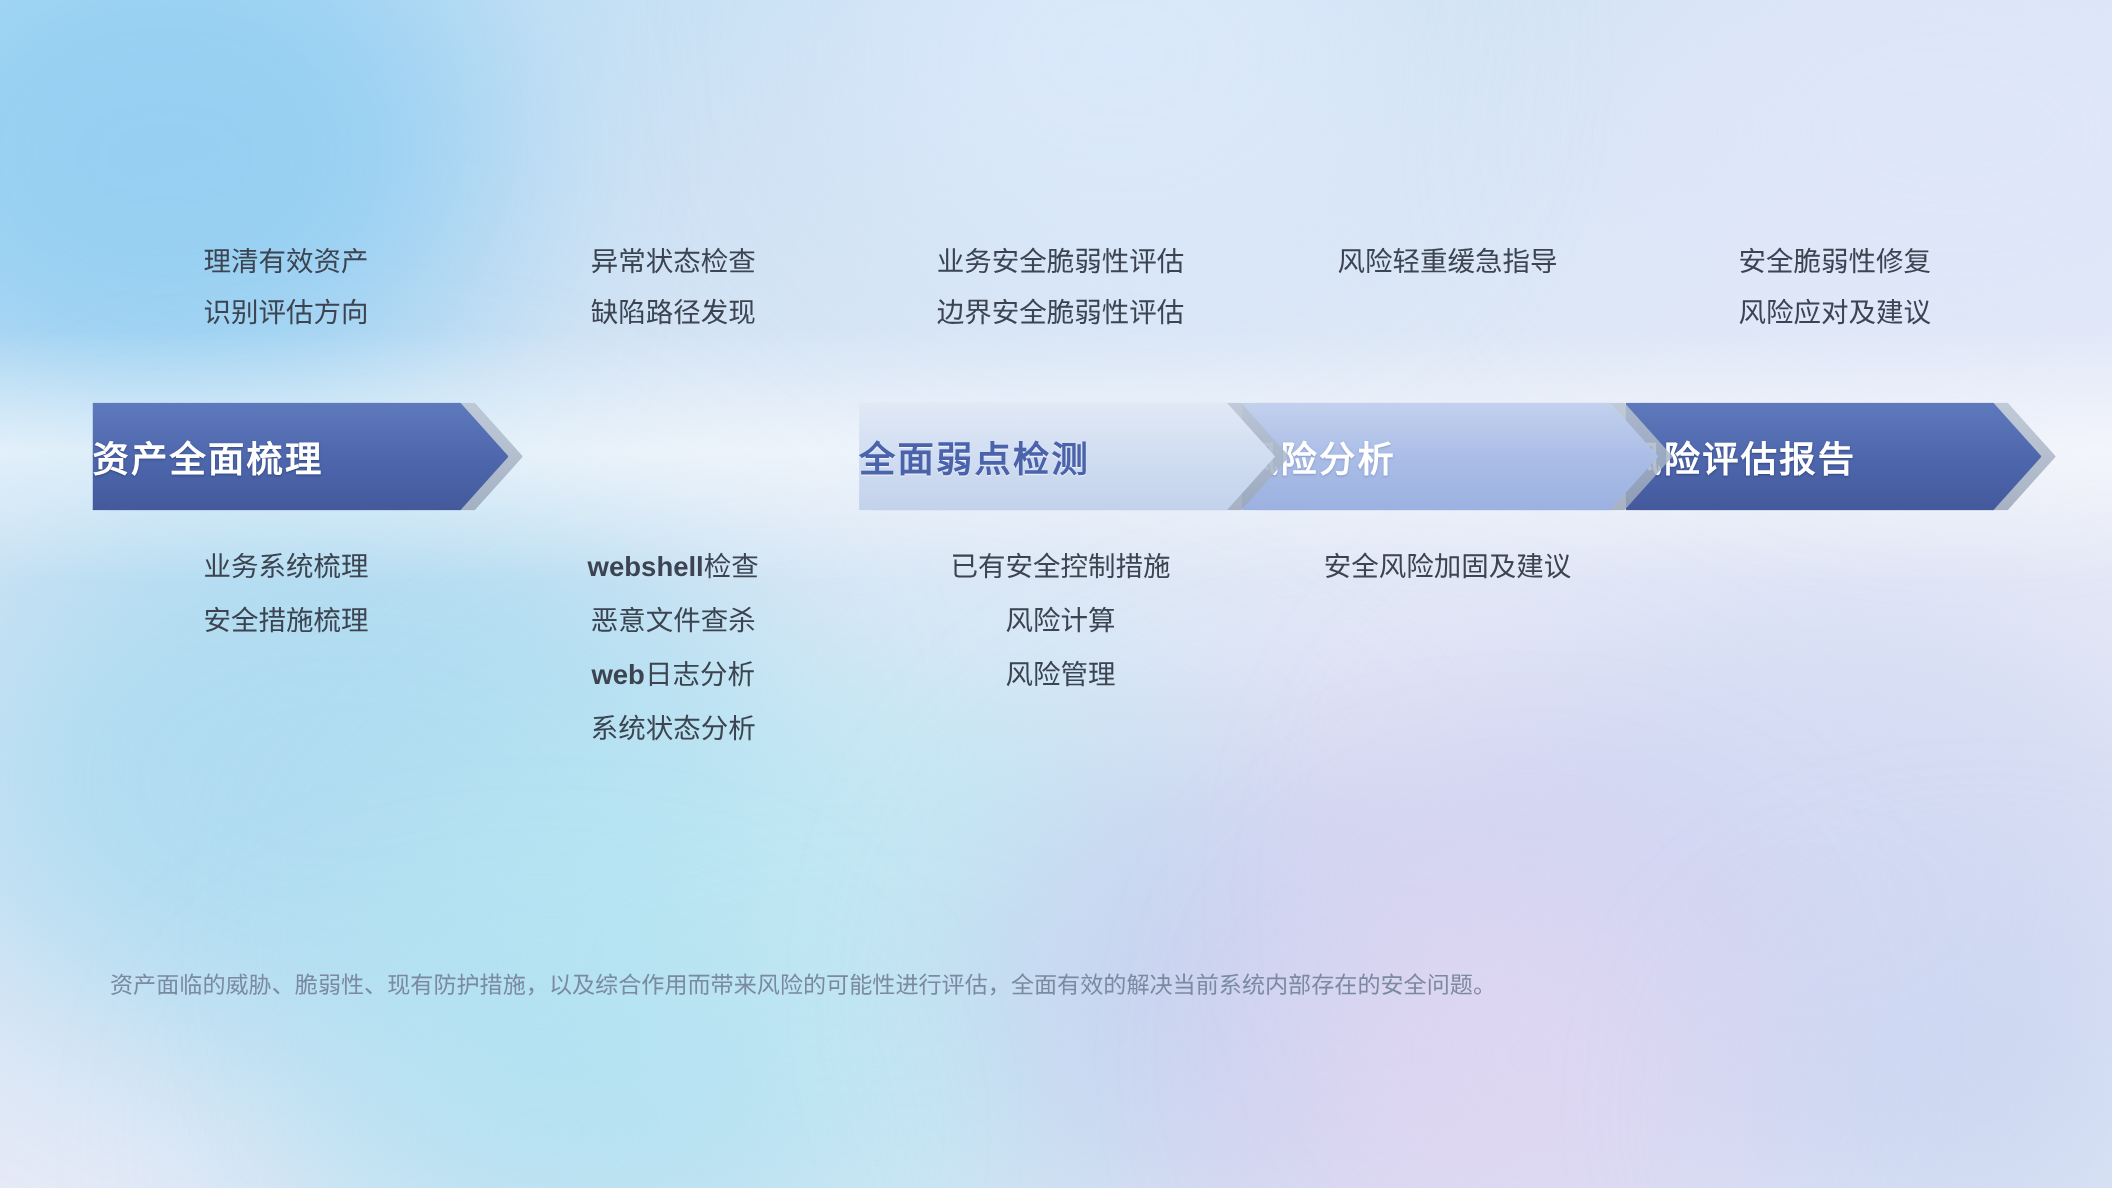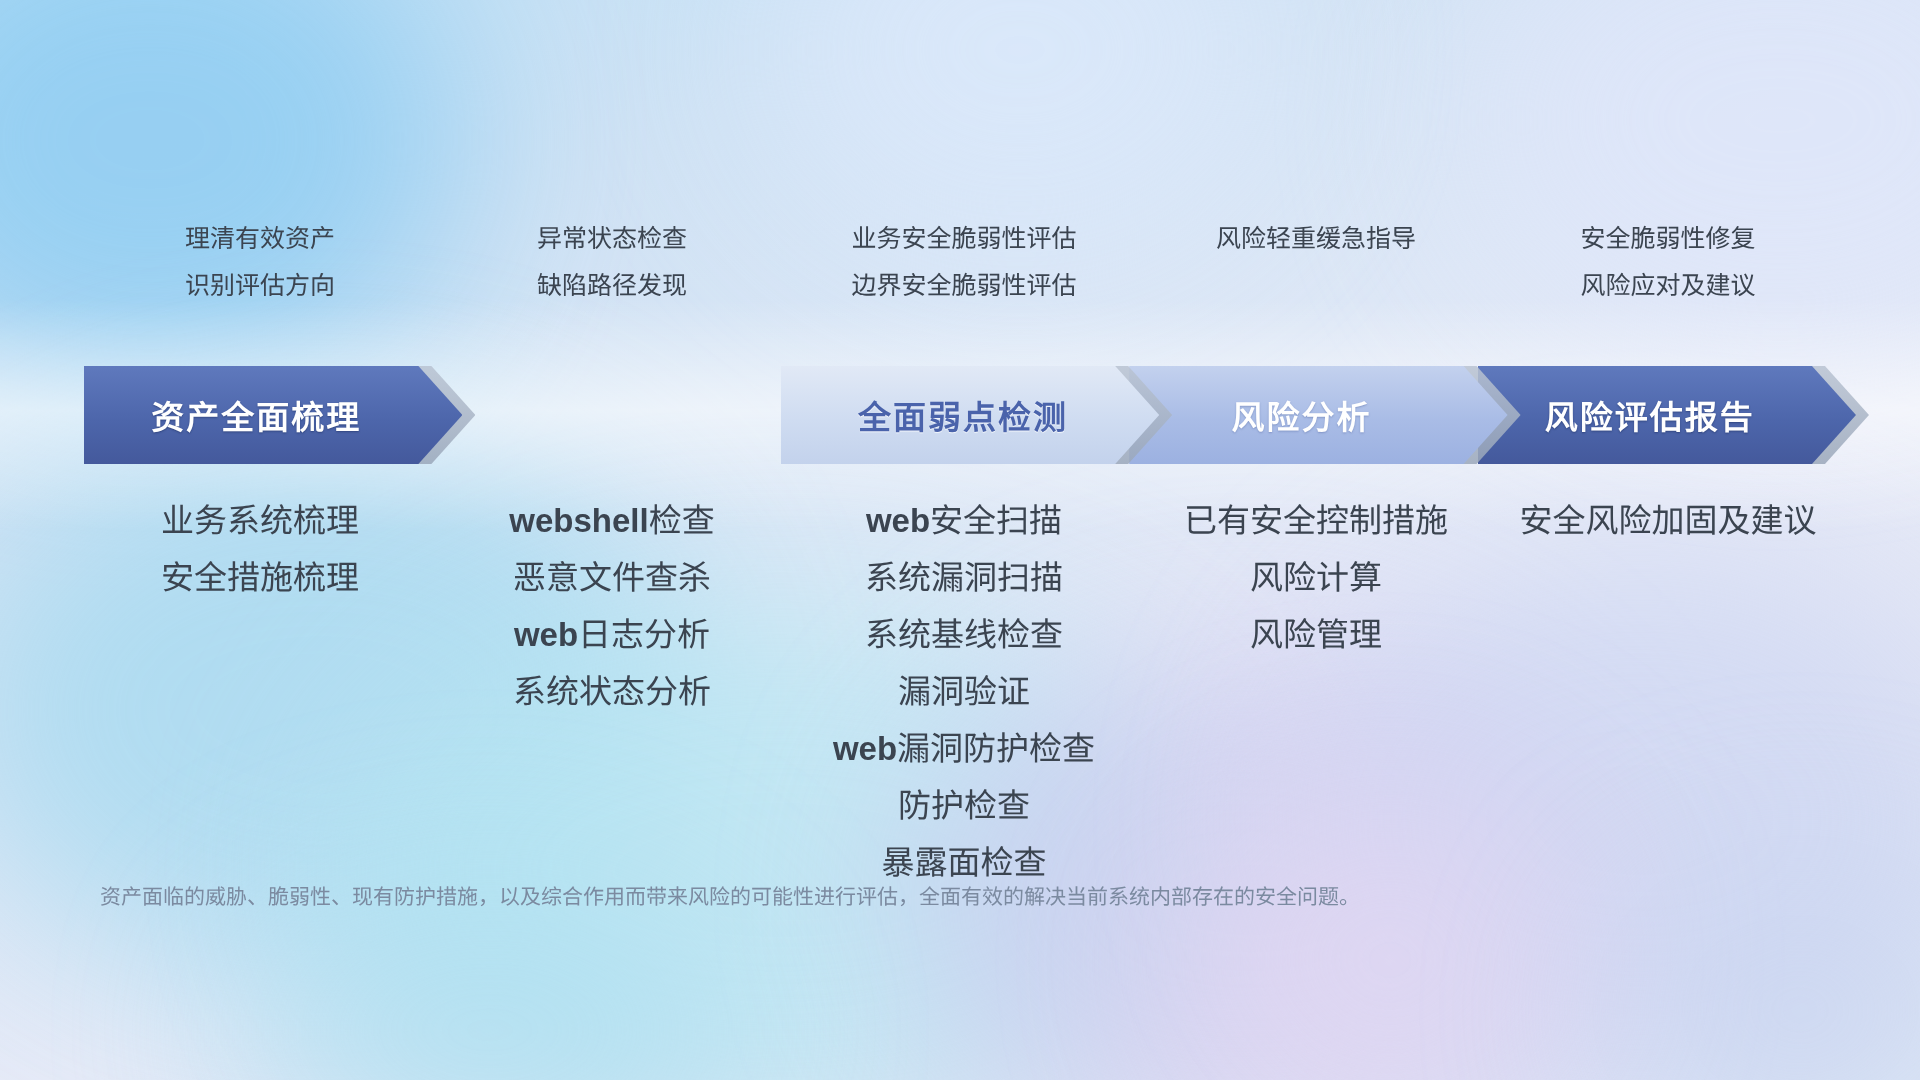--- a/index.html
+++ b/index.html
@@ -35,40 +35,40 @@
             grid-template-columns:repeat(5,1fr);}
 
   
   #top-bullets{top:226px;}
   .top-col{display:flex;flex-direction:column;align-items:center;gap:22px;}
   .top-item{font-size:25px;color:#3b4450;line-height:1;white-space:nowrap;}
 
   
   #band{position:absolute;left:84px;top:366px;width:1772px;height:98px;}
   .chev{position:absolute;top:0;height:98px;display:flex;align-items:center;
-        justify-content:center;box-sizing:border-box;}
+        box-sizing:border-box;}
   .chev .shape{position:absolute;inset:0;
        clip-path:polygon(0 0, calc(100% - 44px) 0, 100% 50%, calc(100% - 44px) 100%, 0 100%);}
   .chev .shadow{position:absolute;inset:0;transform:translateX(13px);
        clip-path:polygon(0 0, calc(100% - 44px) 0, 100% 50%, calc(100% - 44px) 100%, 0 100%);
        background:linear-gradient(180deg,#b9c3d2,#9aa7ba);opacity:.85;}
   .chev .label{position:relative;z-index:3;font-size:33px;font-weight:bold;
        letter-spacing:2px;white-space:nowrap;}
 
   .chev.dark .shape{background:linear-gradient(180deg,#5f79bd 0%,#4d66ab 55%,#44599c 100%);}
   .chev.dark .label{color:#ffffff;text-shadow:0 1px 2px rgba(20,35,80,.45);}
   .chev.mid .shape{background:linear-gradient(180deg,#c3d1ee 0%,#a9bce6 55%,#9cb1e1 100%);}
   .chev.mid .label{color:#ffffff;text-shadow:0 1px 2px rgba(60,80,140,.35);}
   .chev.light .shape{background:linear-gradient(180deg,#e1e9f6 0%,#cfdcf1 55%,#c3d2ec 100%);}
   .chev.light .label{color:#4a63ab;text-shadow:0 1px 1px rgba(255,255,255,.8);}
 
   
   #bottom-bullets{top:504px;}
   .bot-col{display:flex;flex-direction:column;align-items:center;gap:24px;}
-  .bot-item{font-size:33px;color:#3b4450;line-height:1;white-space:nowrap;text-align:center;}
+  .bot-item{font-size:25px;color:#3b4450;line-height:1;white-space:nowrap;text-align:center;}
   .bot-item .en{font-weight:bold;}
 
   
   #footer{position:absolute;left:100px;top:880px;width:1560px;
           font-size:21px;line-height:34px;color:#7b8aa0;}
   #footer p{margin:0;}
 </style>
 </head>
 <body>
 
@@ -138,29 +138,20 @@
         <div class="bot-item">业务系统梳理</div>
         <div class="bot-item">安全措施梳理</div>
       </div>
       <div class="bot-col">
         <div class="bot-item"><span><span class="en">webshell</span>检查</span></div>
         <div class="bot-item">恶意文件查杀</div>
         <div class="bot-item"><span><span class="en">web</span>日志分析</span></div>
         <div class="bot-item">系统状态分析</div>
       </div>
       <div class="bot-col">
-        <div class="bot-item"><span><span class="en">web</span>安全扫描</span></div>
-        <div class="bot-item">系统漏洞扫描</div>
-        <div class="bot-item">系统基线检查</div>
-        <div class="bot-item">漏洞验证</div>
-        <div class="bot-item"><span><span class="en">web</span>漏洞防护检查</span></div>
-        <div class="bot-item">防护检查</div>
-        <div class="bot-item">暴露面检查</div>
-      </div>
-      <div class="bot-col">
         <div class="bot-item">已有安全控制措施</div>
         <div class="bot-item">风险计算</div>
         <div class="bot-item">风险管理</div>
       </div>
       <div class="bot-col">
         <div class="bot-item">安全风险加固及建议</div>
       </div>
     </div>
 
   <div id="footer">

